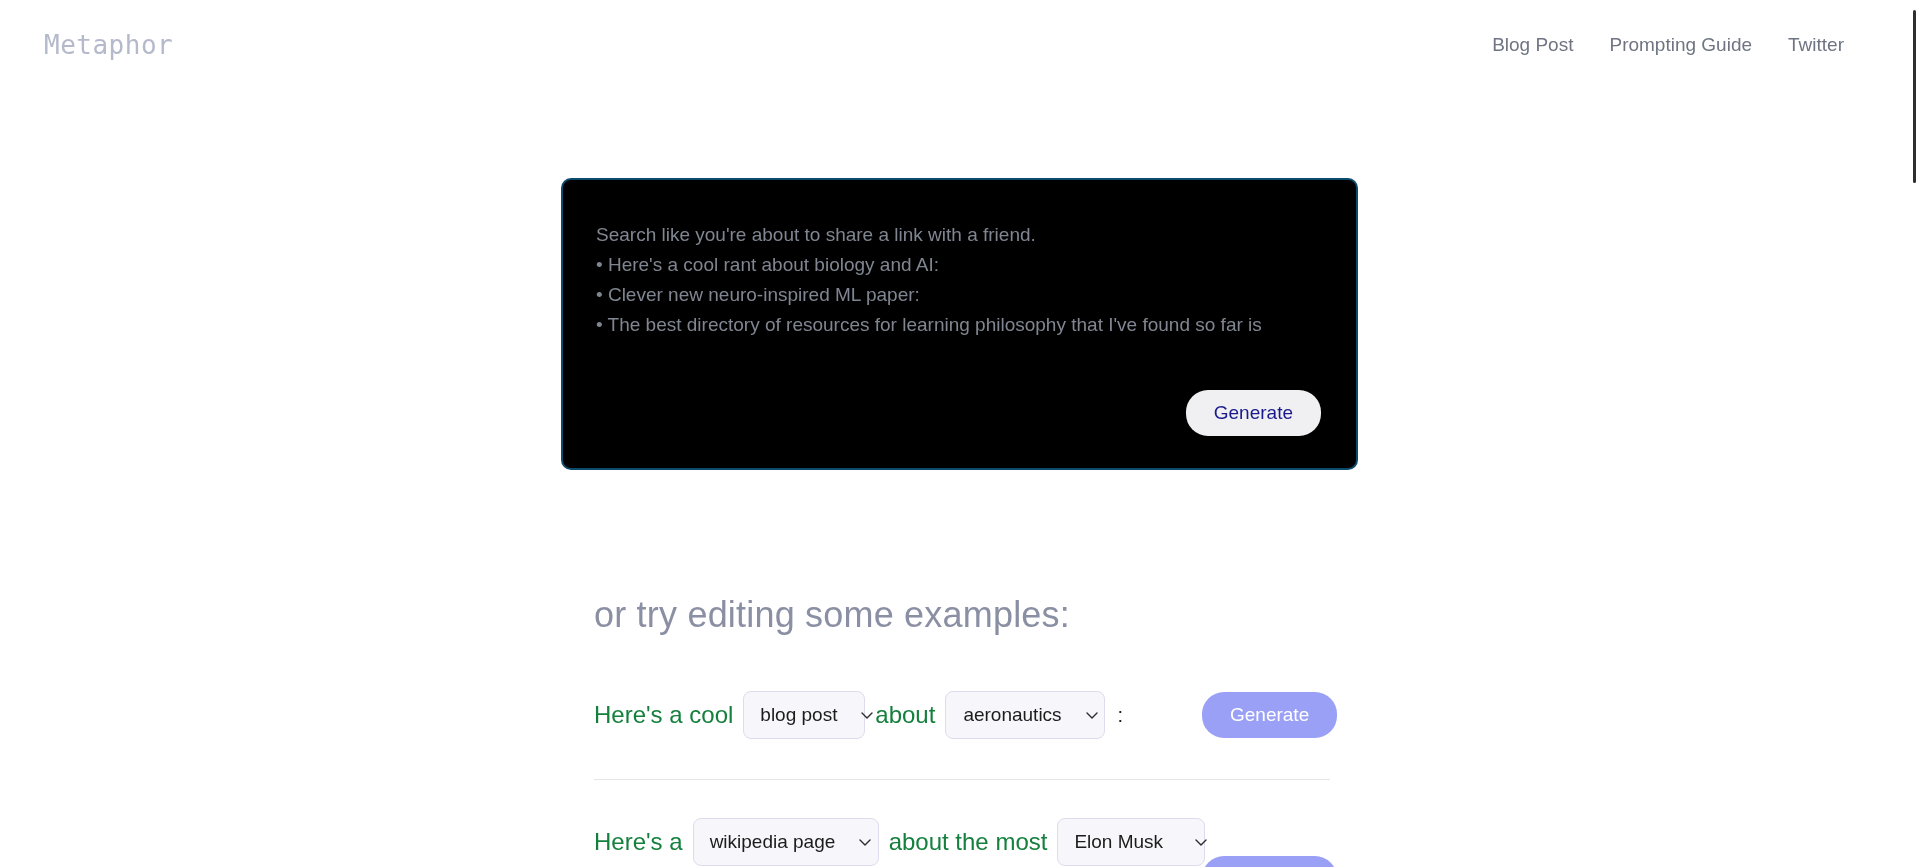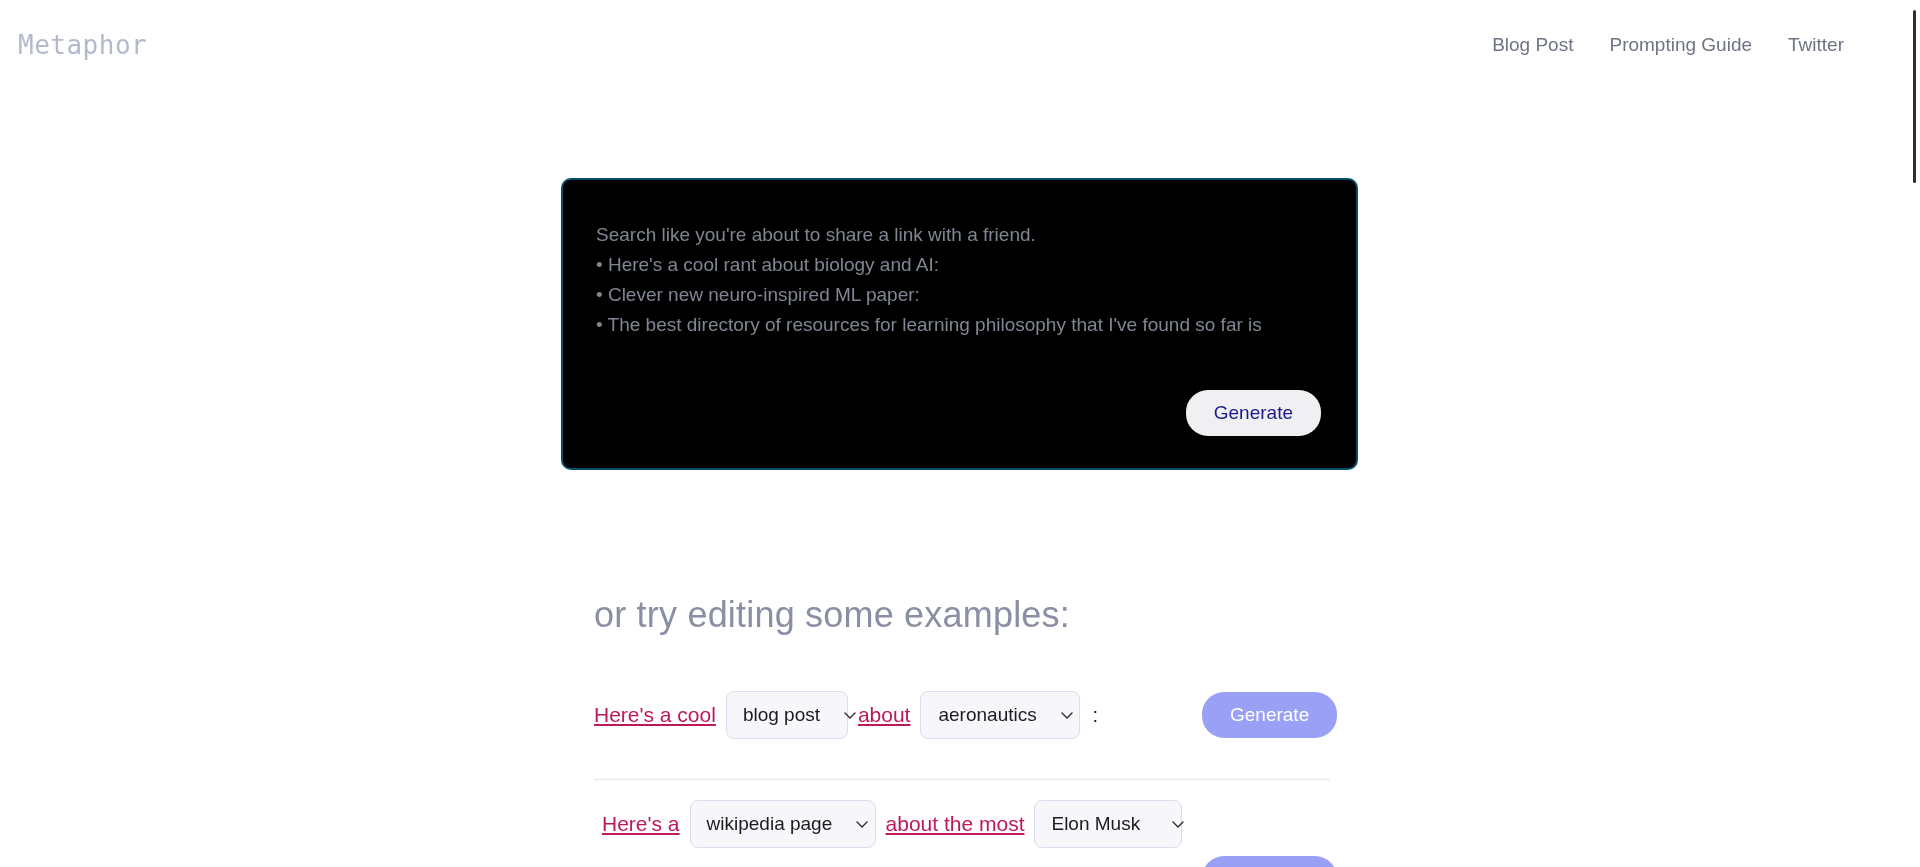--- a/index.html
+++ b/index.html
@@ -19,21 +19,21 @@
   
   .header {
     position: absolute;
     top: 0;
     left: 0;
     width: 1910px;
     height: 90px;
     display: flex;
     align-items: center;
     justify-content: space-between;
-    padding: 0 48px 0 18px;
+    padding: 0 48px 0 44px;
   }
 
   .logo {
     font-family: "DejaVu Sans Mono", "Liberation Mono", monospace;
     font-size: 26px;
     font-weight: 400;
     letter-spacing: 0.5px;
     color: #b4b9cc;
     user-select: none;
   }
@@ -117,27 +117,26 @@
 
   .example-row {
     position: absolute;
     left: 594px;
     display: flex;
     align-items: center;
     width: 736px;
   }
 
   .row-1 { top: 691px; }
-  .row-2 { top: 800px; margin-left: 8px; }
+  .row-2 { top: 818px; }
 
   .row-text {
-    font-size: 21px;
-    color: #be185d;
-    white-space: nowrap;
-    text-decoration: underline;
+    font-size: 24px;
+    color: #15803d;
+    white-space: nowrap;
   }
 
   .dropdown {
     display: inline-flex;
     align-items: center;
     justify-content: space-between;
     background: #f7f7fb;
     border: 1px solid #dcdcee;
     border-radius: 8px;
     height: 48px;

